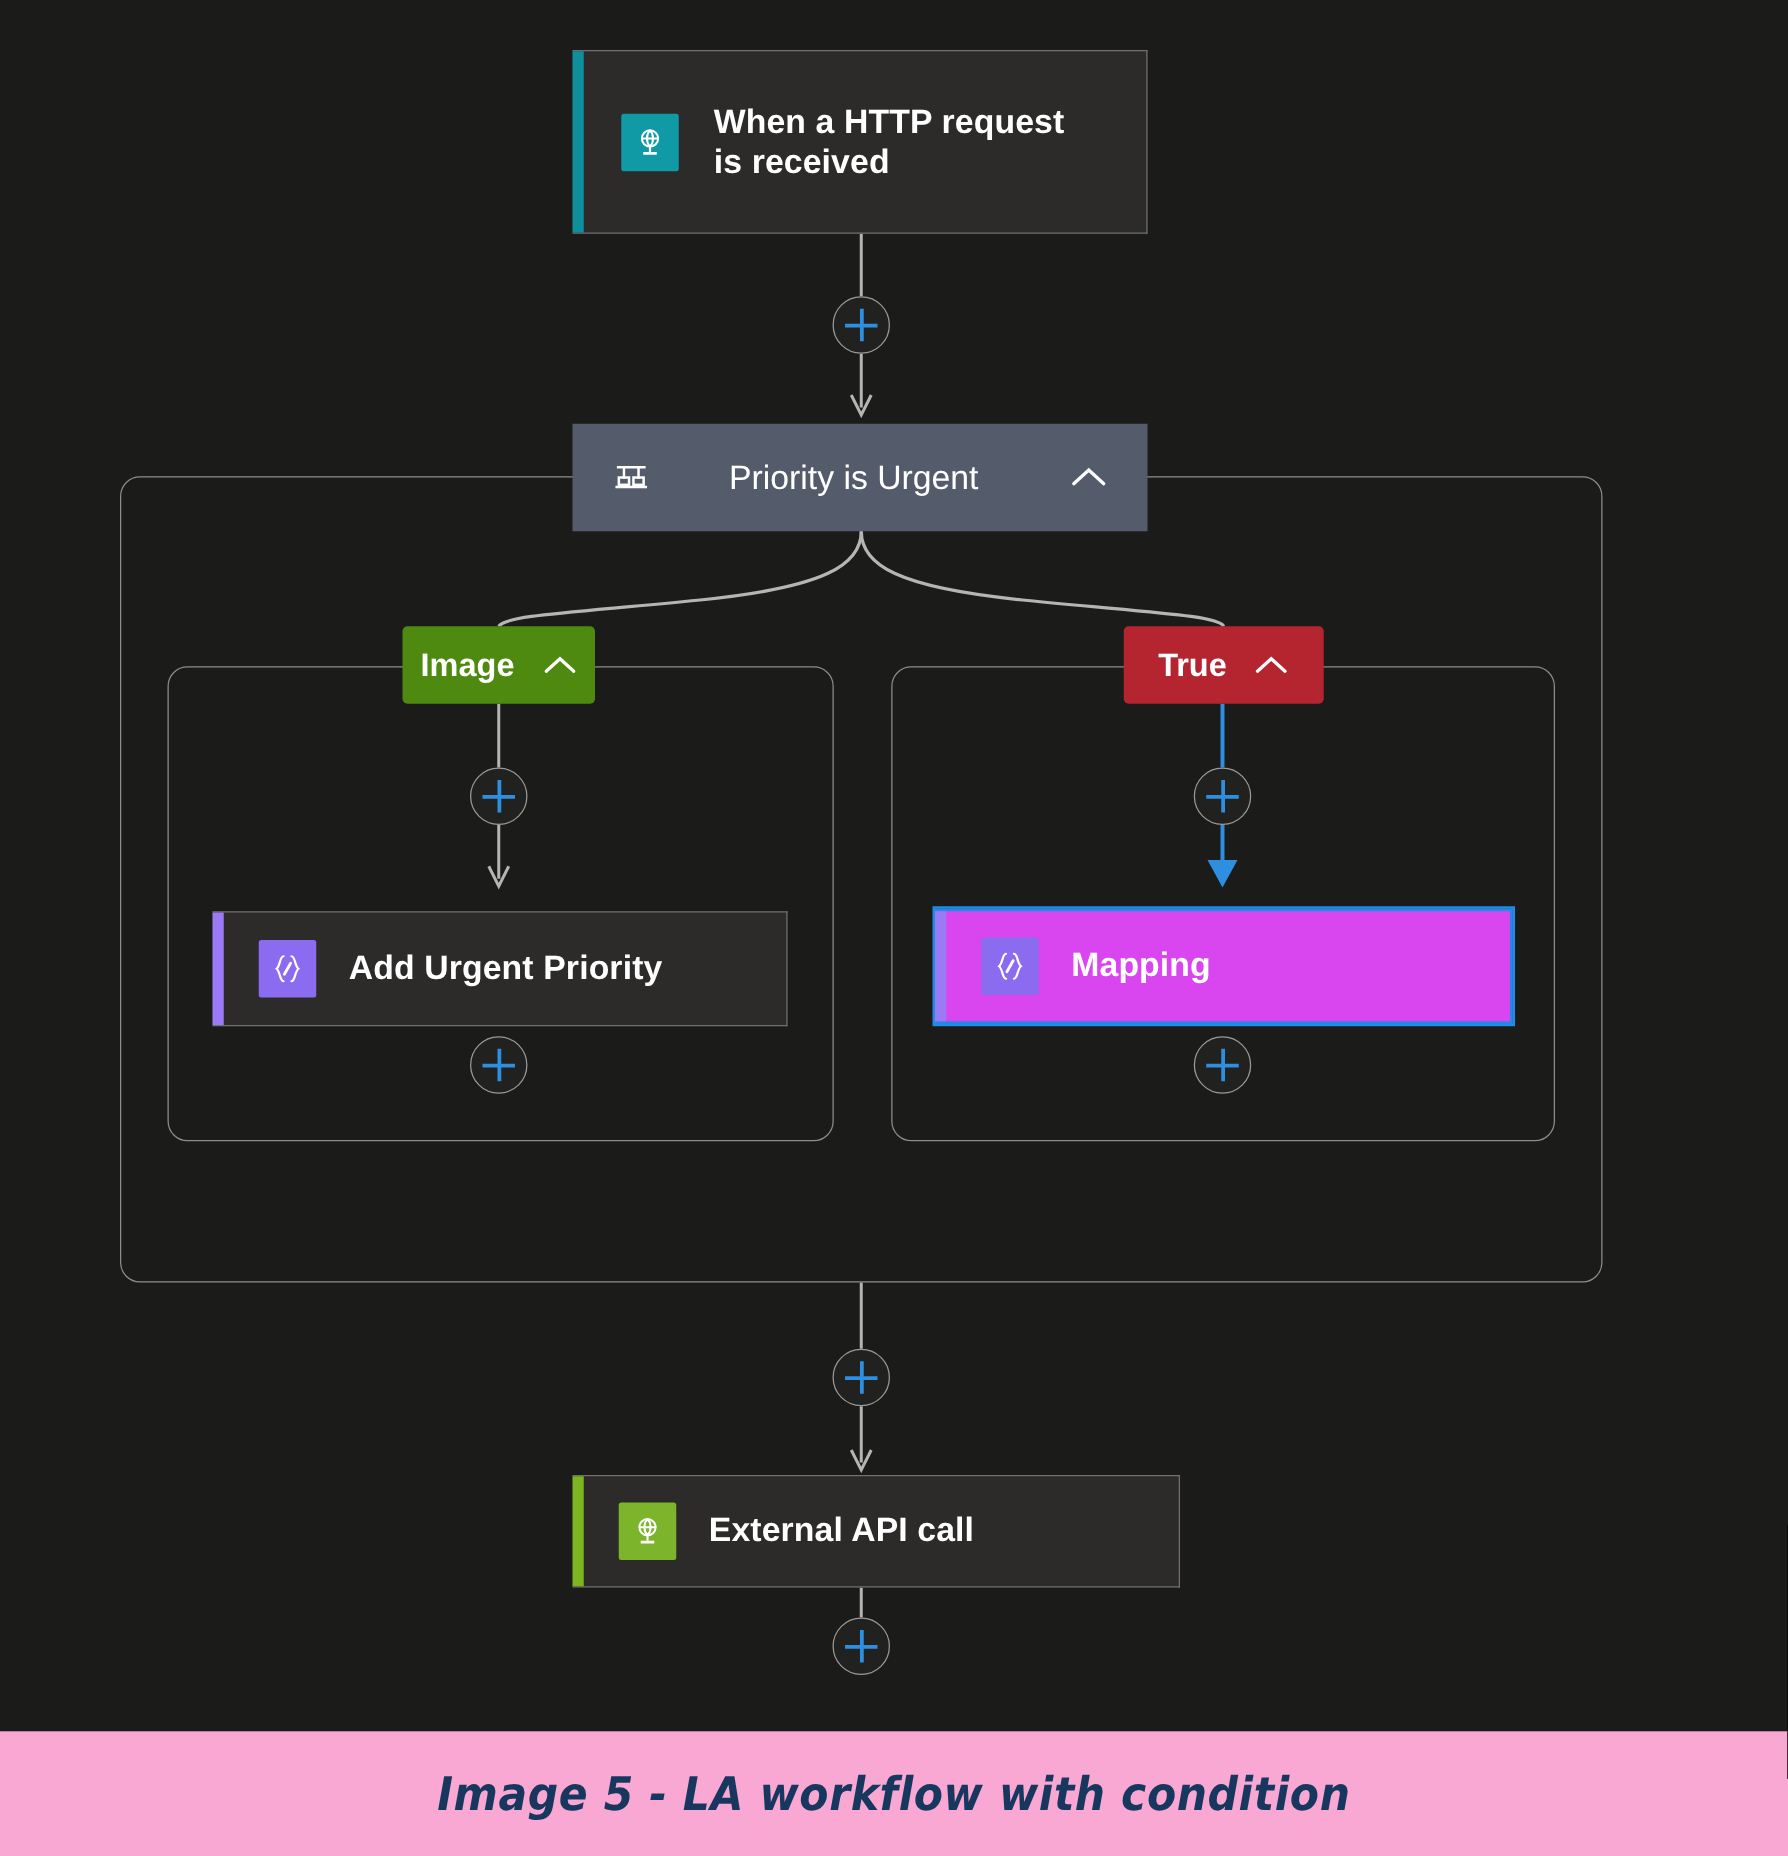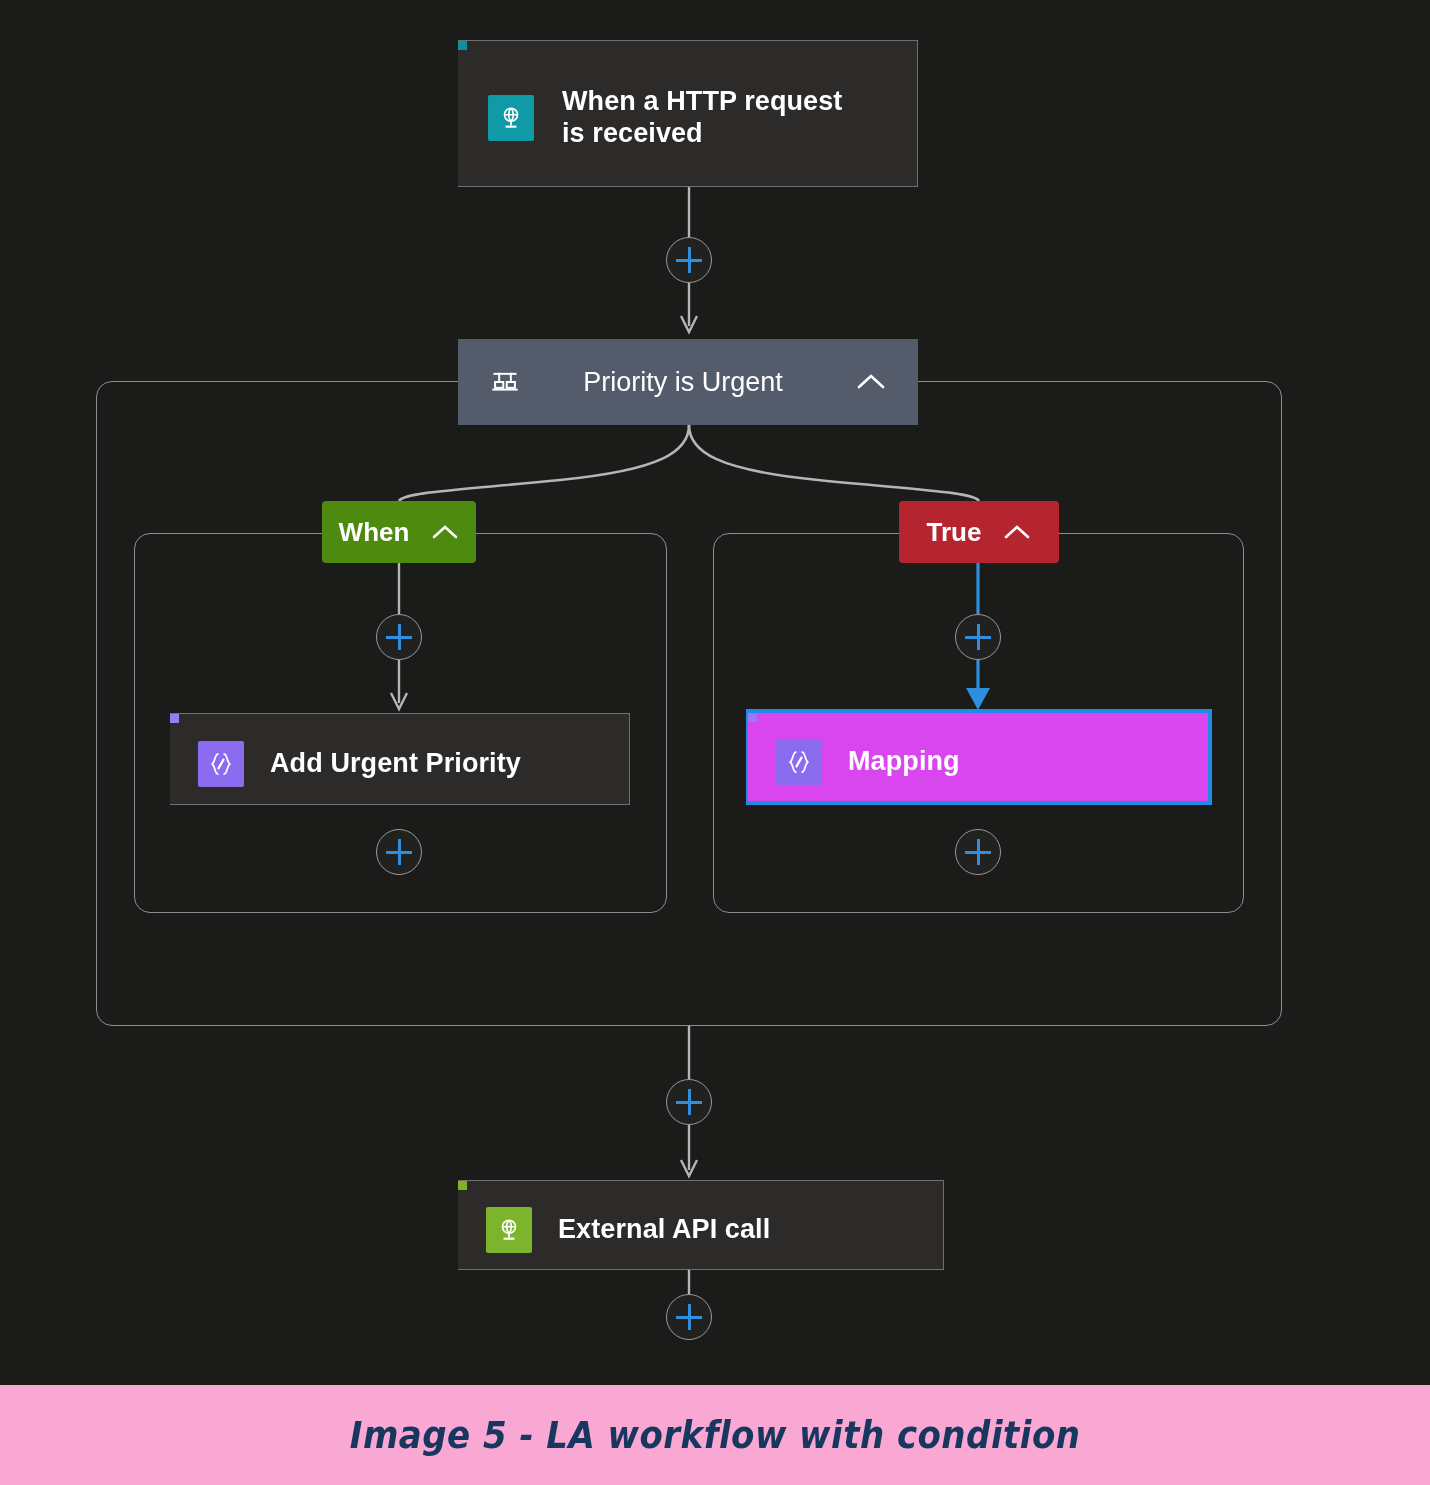--- a/index.html
+++ b/index.html
@@ -39,26 +39,26 @@
     top: 0;
     width: 1430px;
     height: 1385px;
     pointer-events: none;
   }
 
   
   .node {
     position: absolute;
     display: flex;
+    align-items: center;
     box-sizing: border-box;
     background: #2c2b2a;
     border: 1px solid #707070;
     border-left: none;
     color: #ffffff;
-    flex-direction: column;
   }
   .node .accent {
     width: 9px;
     align-self: stretch;
     flex: 0 0 9px;
   }
   .node .node-inner {
     display: flex;
     align-items: center;
     flex: 1 1 auto;
@@ -89,21 +89,21 @@
     top: 40px;
     width: 460px;
     height: 147px;
   }
   #node-trigger .accent { background: #0f8f9b; }
   #node-trigger .node-icon { background: #0f9aa5; }
   #node-trigger .node-inner { padding-left: 30px; }
   #node-trigger .node-title { margin-left: 28px; }
 
   
-  .node-compose { height: 92px; }
+  .node-compose { height: 92px; margin-top: 16px; }
   .node-compose .accent { background: #9a7bf5; }
   .node-compose .node-icon { background: #8b6cf0; }
 
   #node-true-action {
     left: 170px;
     top: 713px;
     width: 460px;
   }
   #node-false-action {
     left: 748px;
@@ -363,21 +363,21 @@
       </span>
       <span class="cond-title">Priority is Urgent</span>
       <span class="cond-chev">
         <svg width="30" height="20" viewBox="0 0 30 20" fill="none" stroke="#ffffff" stroke-width="2.6" stroke-linecap="round">
           <path d="M3 15 L15 4 L27 15"></path>
         </svg>
       </span>
     </div>
 
     <div class="branch-badge" id="badge-true">
-      <span>When</span>
+      <span>Image</span>
       <span class="badge-chev">
         <svg width="28" height="18" viewBox="0 0 28 18" fill="none" stroke="#ffffff" stroke-width="2.6" stroke-linecap="round">
           <path d="M3 14 L14 4 L25 14"></path>
         </svg>
       </span>
     </div>
 
     <div class="branch-badge" id="badge-false">
       <span>True</span>
       <span class="badge-chev">

